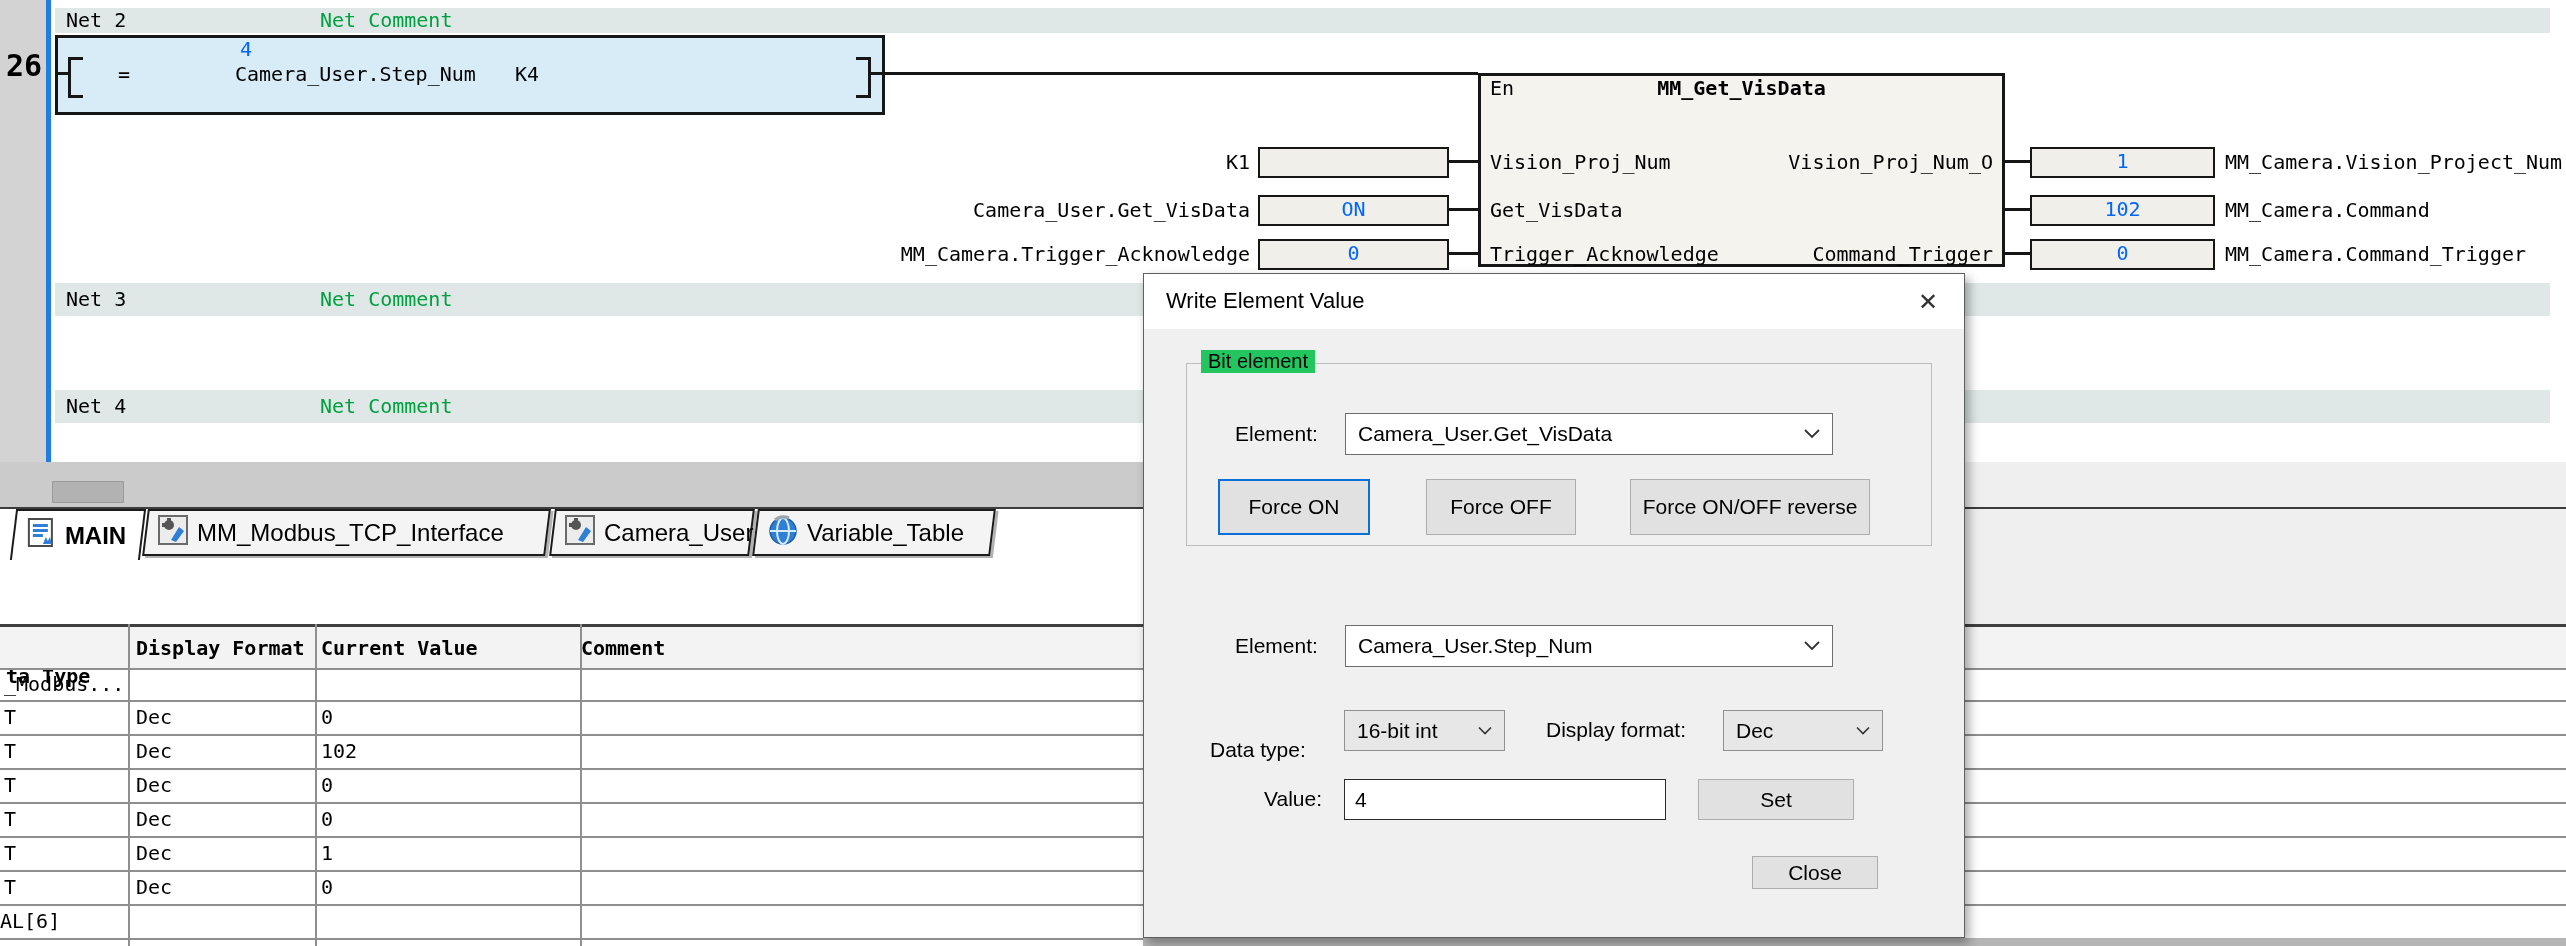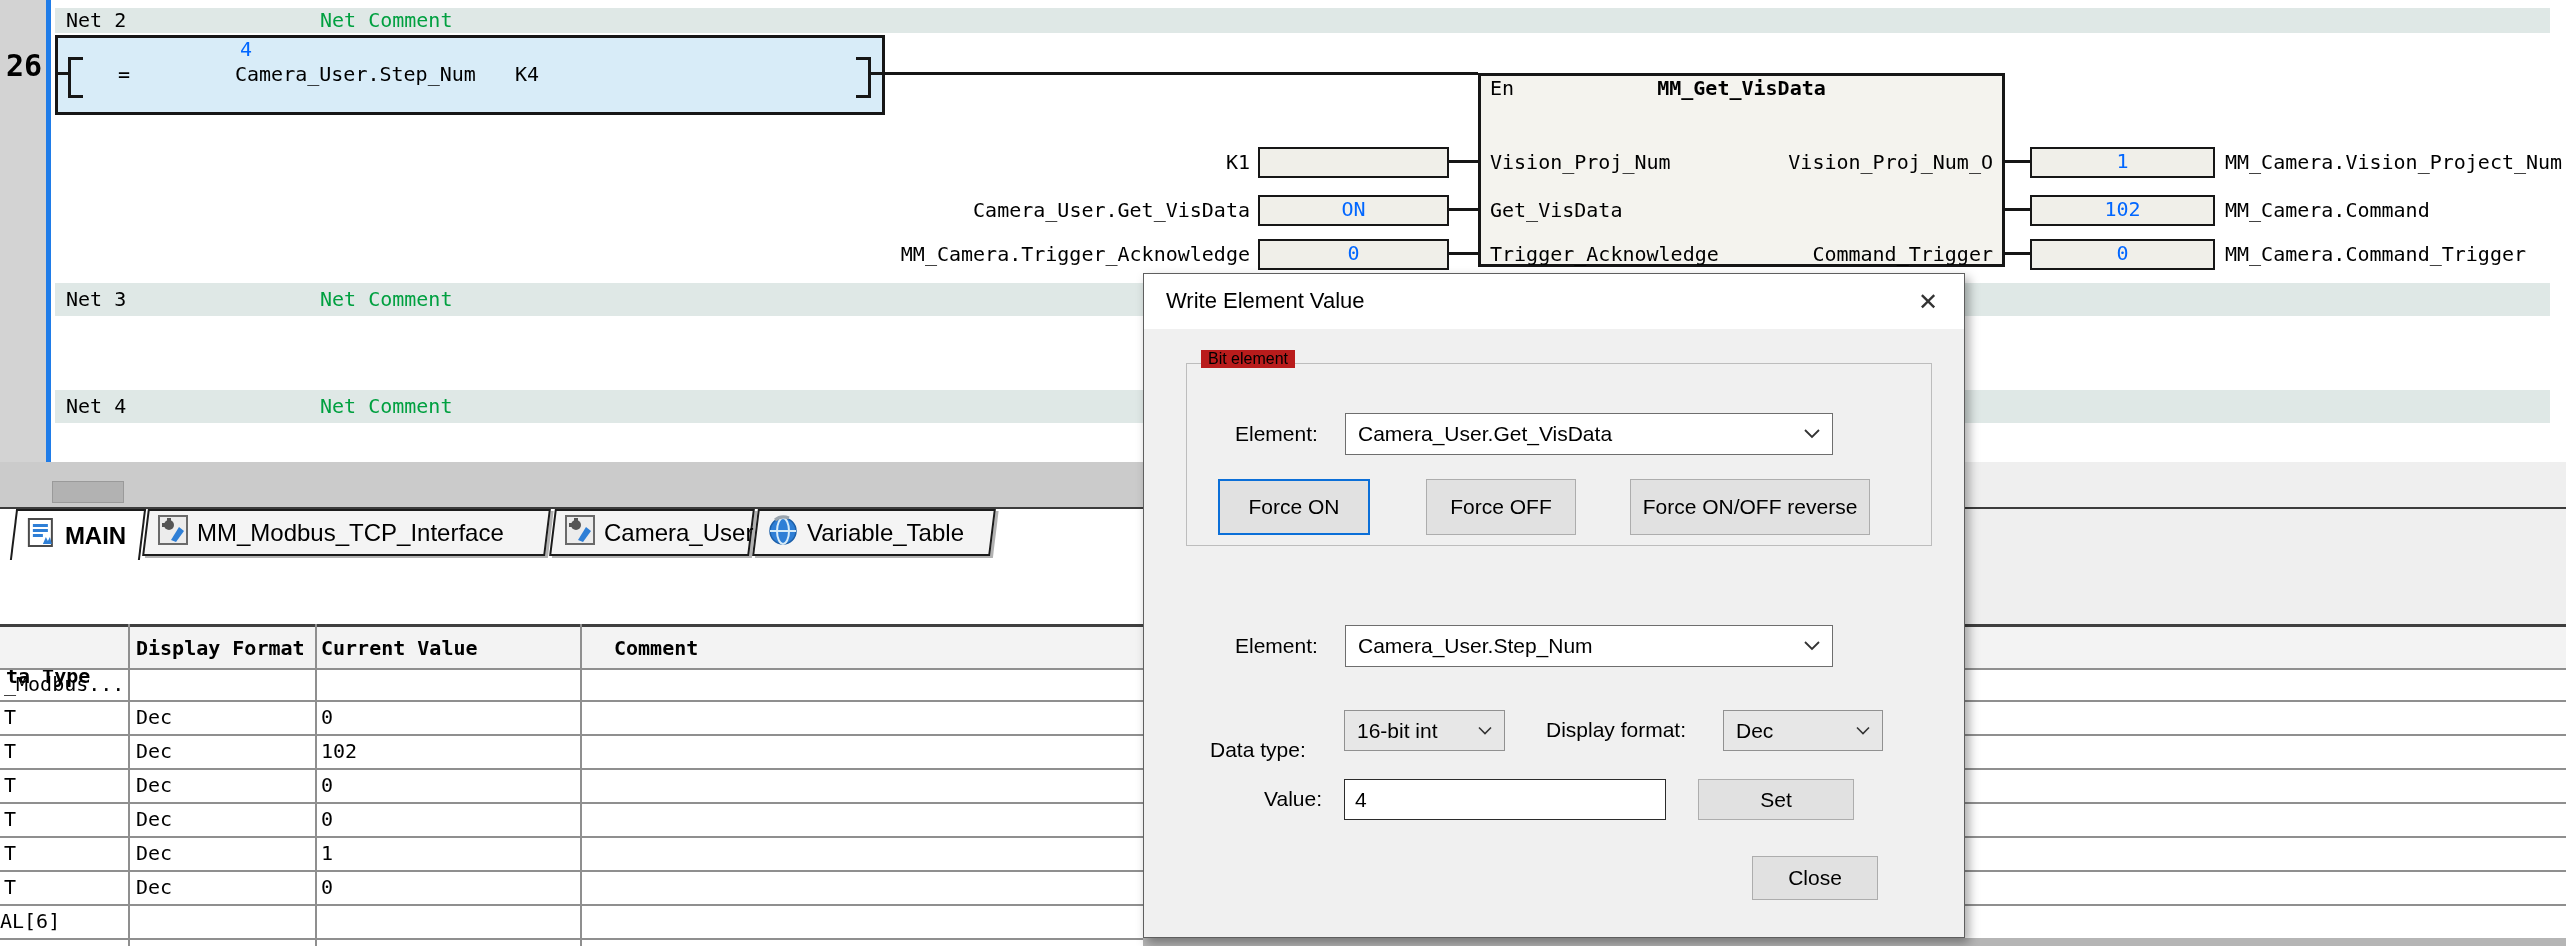--- a/index.html
+++ b/index.html
@@ -42,21 +42,21 @@
   .hcell{font-weight:bold;}
   .trow{left:0;width:2566px;height:34px;}
   
   .dialog{left:1143px;top:273px;width:822px;height:665px;background:#f0f0f0;border:1px solid #5f5f5f;
           box-sizing:border-box;box-shadow:4px 5px 10px rgba(0,0,0,0.35);
           font-family:"Liberation Sans","DejaVu Sans",sans-serif;z-index:10;}
   .dlg-titlebar{position:absolute;left:0;top:0;width:100%;height:55px;background:#ffffff;}
   .dlg-title{position:absolute;left:22px;top:14px;font-size:22px;color:#000;}
   .dlg-close{position:absolute;right:14px;top:8px;width:44px;height:40px;text-align:center;line-height:40px;font-size:24px;color:#333;}
   .grp{position:absolute;border:1px solid #bdbdbd;box-sizing:border-box;}
-  .grp-label{position:absolute;top:-14px;left:14px;background:#b91c1c;padding:0 7px;font-size:16px;}
+  .grp-label{position:absolute;top:-14px;left:14px;background:#22c55e;padding:0 7px;font-size:20px;}
   .lbl{position:absolute;font-size:21px;color:#000;}
   .combo{position:absolute;background:#ffffff;border:1px solid #6e6e6e;box-sizing:border-box;}
   .combo-gray{background:#e7e7e7;border:1px solid #919191;}
   .combo-text{position:absolute;left:12px;top:50%;transform:translateY(-50%);font-size:21px;white-space:nowrap;}
   .chev{position:absolute;right:12px;top:50%;transform:translateY(-50%);line-height:0;}
   .btn{position:absolute;background:#e1e1e1;border:1px solid #adadad;box-sizing:border-box;
        display:flex;align-items:center;justify-content:center;font-size:21px;}
   .btn.focused{border:2px solid #0b6fd8;}
   .val-input{position:absolute;border:1px solid #2b2b2b;background:#fff;font:21px "Liberation Sans","DejaVu Sans",sans-serif;
        padding:0 0 0 10px;box-sizing:border-box;outline:none;}
@@ -194,21 +194,21 @@
       </span>
       <span>Variable_Table</span>
     </div>
   </div>
 
   <div class="abs tbl-topborder"></div>
   <div class="abs tbl-header"></div>
   <div class="abs cell hcell" style="left:6px;top:636px;margin-top:28px;">ta Type</div>
   <div class="abs cell hcell" style="left:136px;top:636px;">Display Format</div>
   <div class="abs cell hcell" style="left:321px;top:636px;">Current Value</div>
-  <div class="abs cell hcell" style="left:614px;top:636px;">Comment</div>
+  <div class="abs cell hcell" style="left:581px;top:636px;">Comment</div>
 
   <div class="abs vline" style="left:128px;"></div>
   <div class="abs vline" style="left:315px;"></div>
   <div class="abs vline" style="left:580px;"></div>
   <div class="abs hline" style="top:668px;"></div>
   <div class="abs hline" style="top:700px;"></div>
   <div class="abs hline" style="top:734px;"></div>
   <div class="abs hline" style="top:768px;"></div>
   <div class="abs hline" style="top:802px;"></div>
   <div class="abs hline" style="top:836px;"></div>
@@ -311,18 +311,18 @@
             <polyline points="1,1 7,7 13,1" fill="none" stroke="#333" stroke-width="1.6"></polyline>
           </svg>
       </span>
     </div>
     <div class="lbl" style="left:120px;top:513px;">Value:</div>
     <input class="val-input" style="left: 200px; top: 505px; width: 322px; height: 41px;" value="4">
     <div class="btn" style="left:554px;top:505px;width:156px;height:41px;">
       <span>Set</span>
     </div>
 
-    <div class="btn" style="left:608px;top:582px;width:126px;height:44px;align-items:center;">
+    <div class="btn" style="left:608px;top:582px;width:126px;height:33px;align-items:center;">
       <span>Close</span>
     </div>
   </div>
 
 </div>
 
 </body></html>

